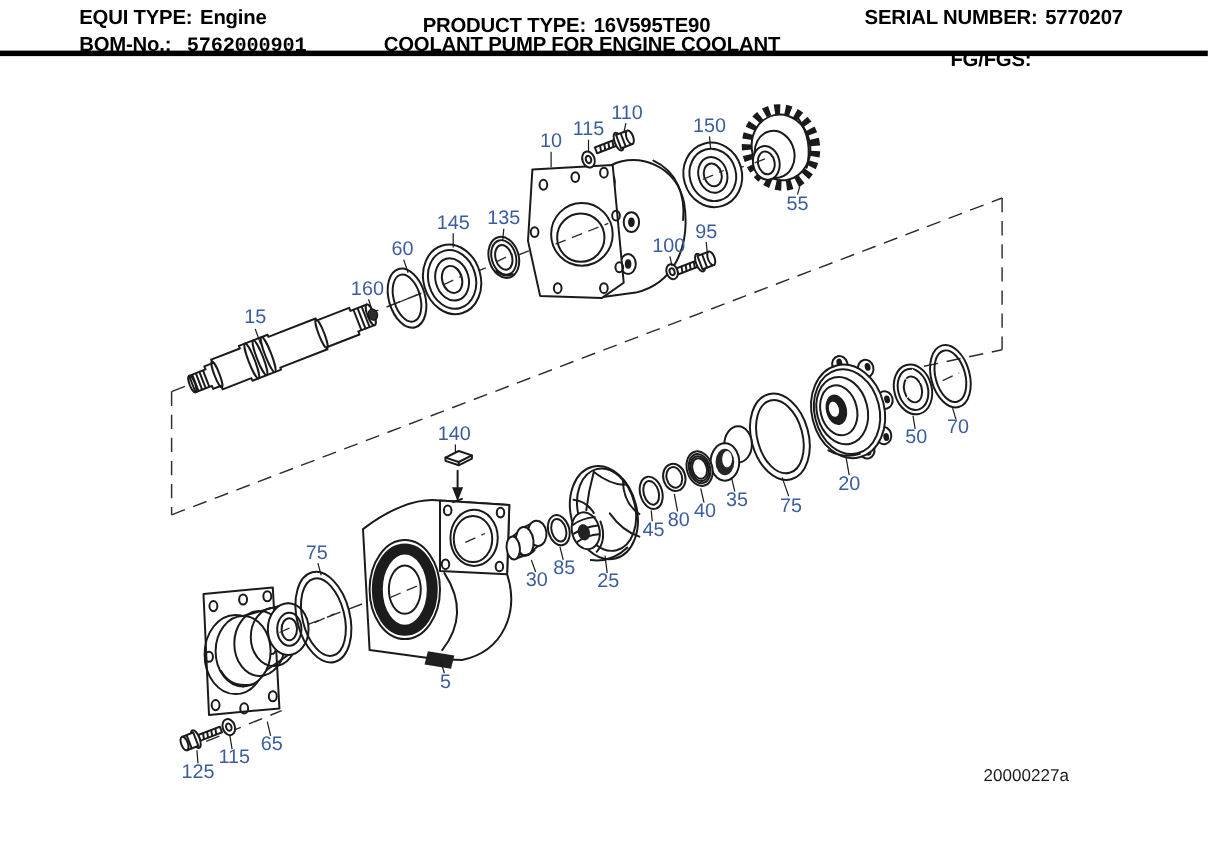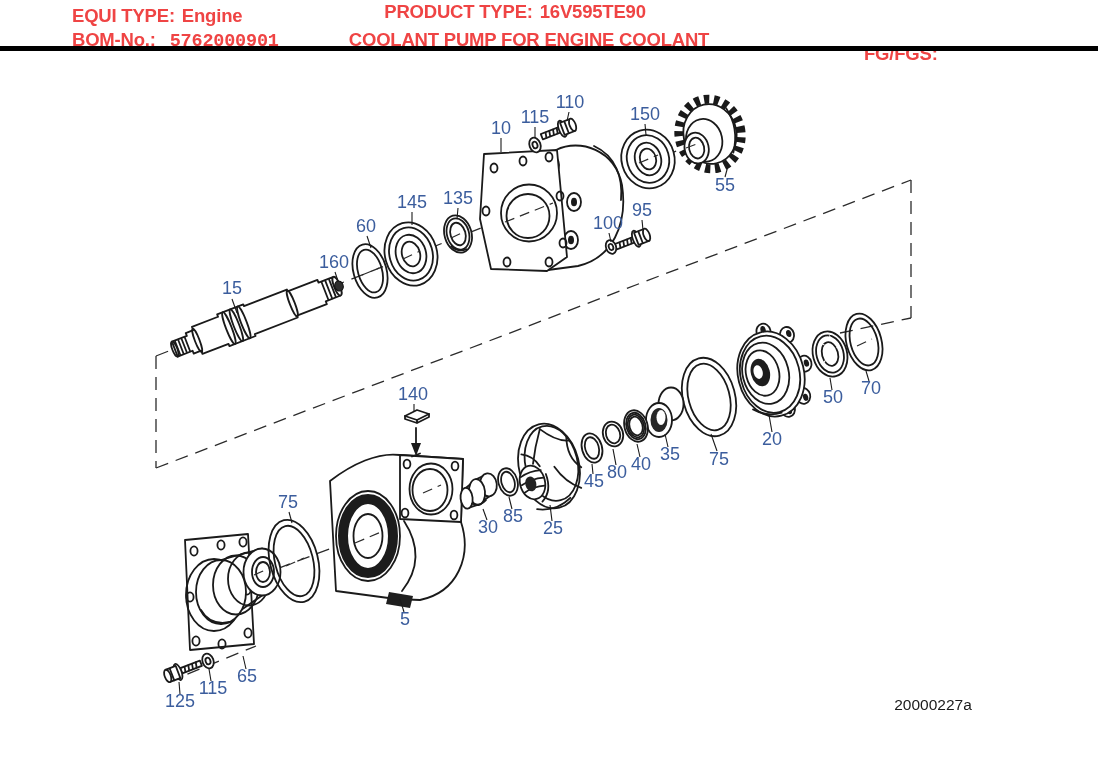--- a/index.html
+++ b/index.html
@@ -1,20 +1,20 @@
 <!DOCTYPE html>
 <html><head>
 <meta charset="utf-8">
 <style>
   html,body{margin:0;padding:0;background:#fff;}
   body{width:1098px;height:772px;position:relative;overflow:hidden;
        font-family:"Liberation Sans",sans-serif;}
   .header{position:absolute;left:0;top:0;width:1098px;height:52px;background:#fff;}
   .h-item{position:absolute;white-space:nowrap;font-size:18.5px;font-weight:bold;
-          color:#ef4444;letter-spacing:-0.2px;}
+          color:#000000;letter-spacing:-0.2px;}
   .h-item .val{margin-left:7px;}
   .h-item .val-wide{margin-left:14px;font-family:Liberation Mono, monospace;}
   .h-center{transform:translateX(-50%);}
   .rule{position:absolute;left:0;top:46px;width:1098px;height:4.5px;background:#000;}
   svg{position:absolute;left:0;top:0;}
   .ln{stroke:#1a1a1a;fill:none;stroke-width:1.8;stroke-linecap:round;stroke-linejoin:round;}
   .fw{fill:#ffffff;}
   .dk{fill:#1a1a1a;stroke:none;}
   .dash{stroke:#2b2b2b;stroke-width:1.3;fill:none;stroke-dasharray:13 8;}
   .bdash{stroke:#2b2b2b;stroke-width:1.2;fill:none;stroke-dasharray:10 6;}
@@ -24,22 +24,25 @@
   text.dwg{font-family:"Liberation Sans",sans-serif;font-size:15.5px;fill:#1a1a1a;
            text-anchor:middle;}
 </style>
 </head>
 <body>
 
 <div class="header">
   <div class="h-item" style="left:72px;top:5px">
     <span>EQUI TYPE:</span><span class="val">Engine</span>
   </div>
-  <div class="h-item h-center" style="left:515px;top:1px">
+  <div class="h-item h-center" style="left:515px;top:12px">
     <span>PRODUCT TYPE:</span><span class="val">16V595TE90</span>
+  </div>
+  <div class="h-item" style="left:786px;top:5px">
+    <span>SERIAL NUMBER:</span><span class="val">5770207</span>
   </div>
   <div class="h-item" style="left:72px;top:29px">
     <span>BOM-No.:</span><span class="val-wide">5762000901</span>
   </div>
   <div class="h-item h-center" style="left:529px;top:29px">
     <span>COOLANT PUMP FOR ENGINE COOLANT</span>
   </div>
   <div class="h-item" style="left:864px;top:43px">
     <span>FG/FGS:</span><span class="val"></span>
   </div>

